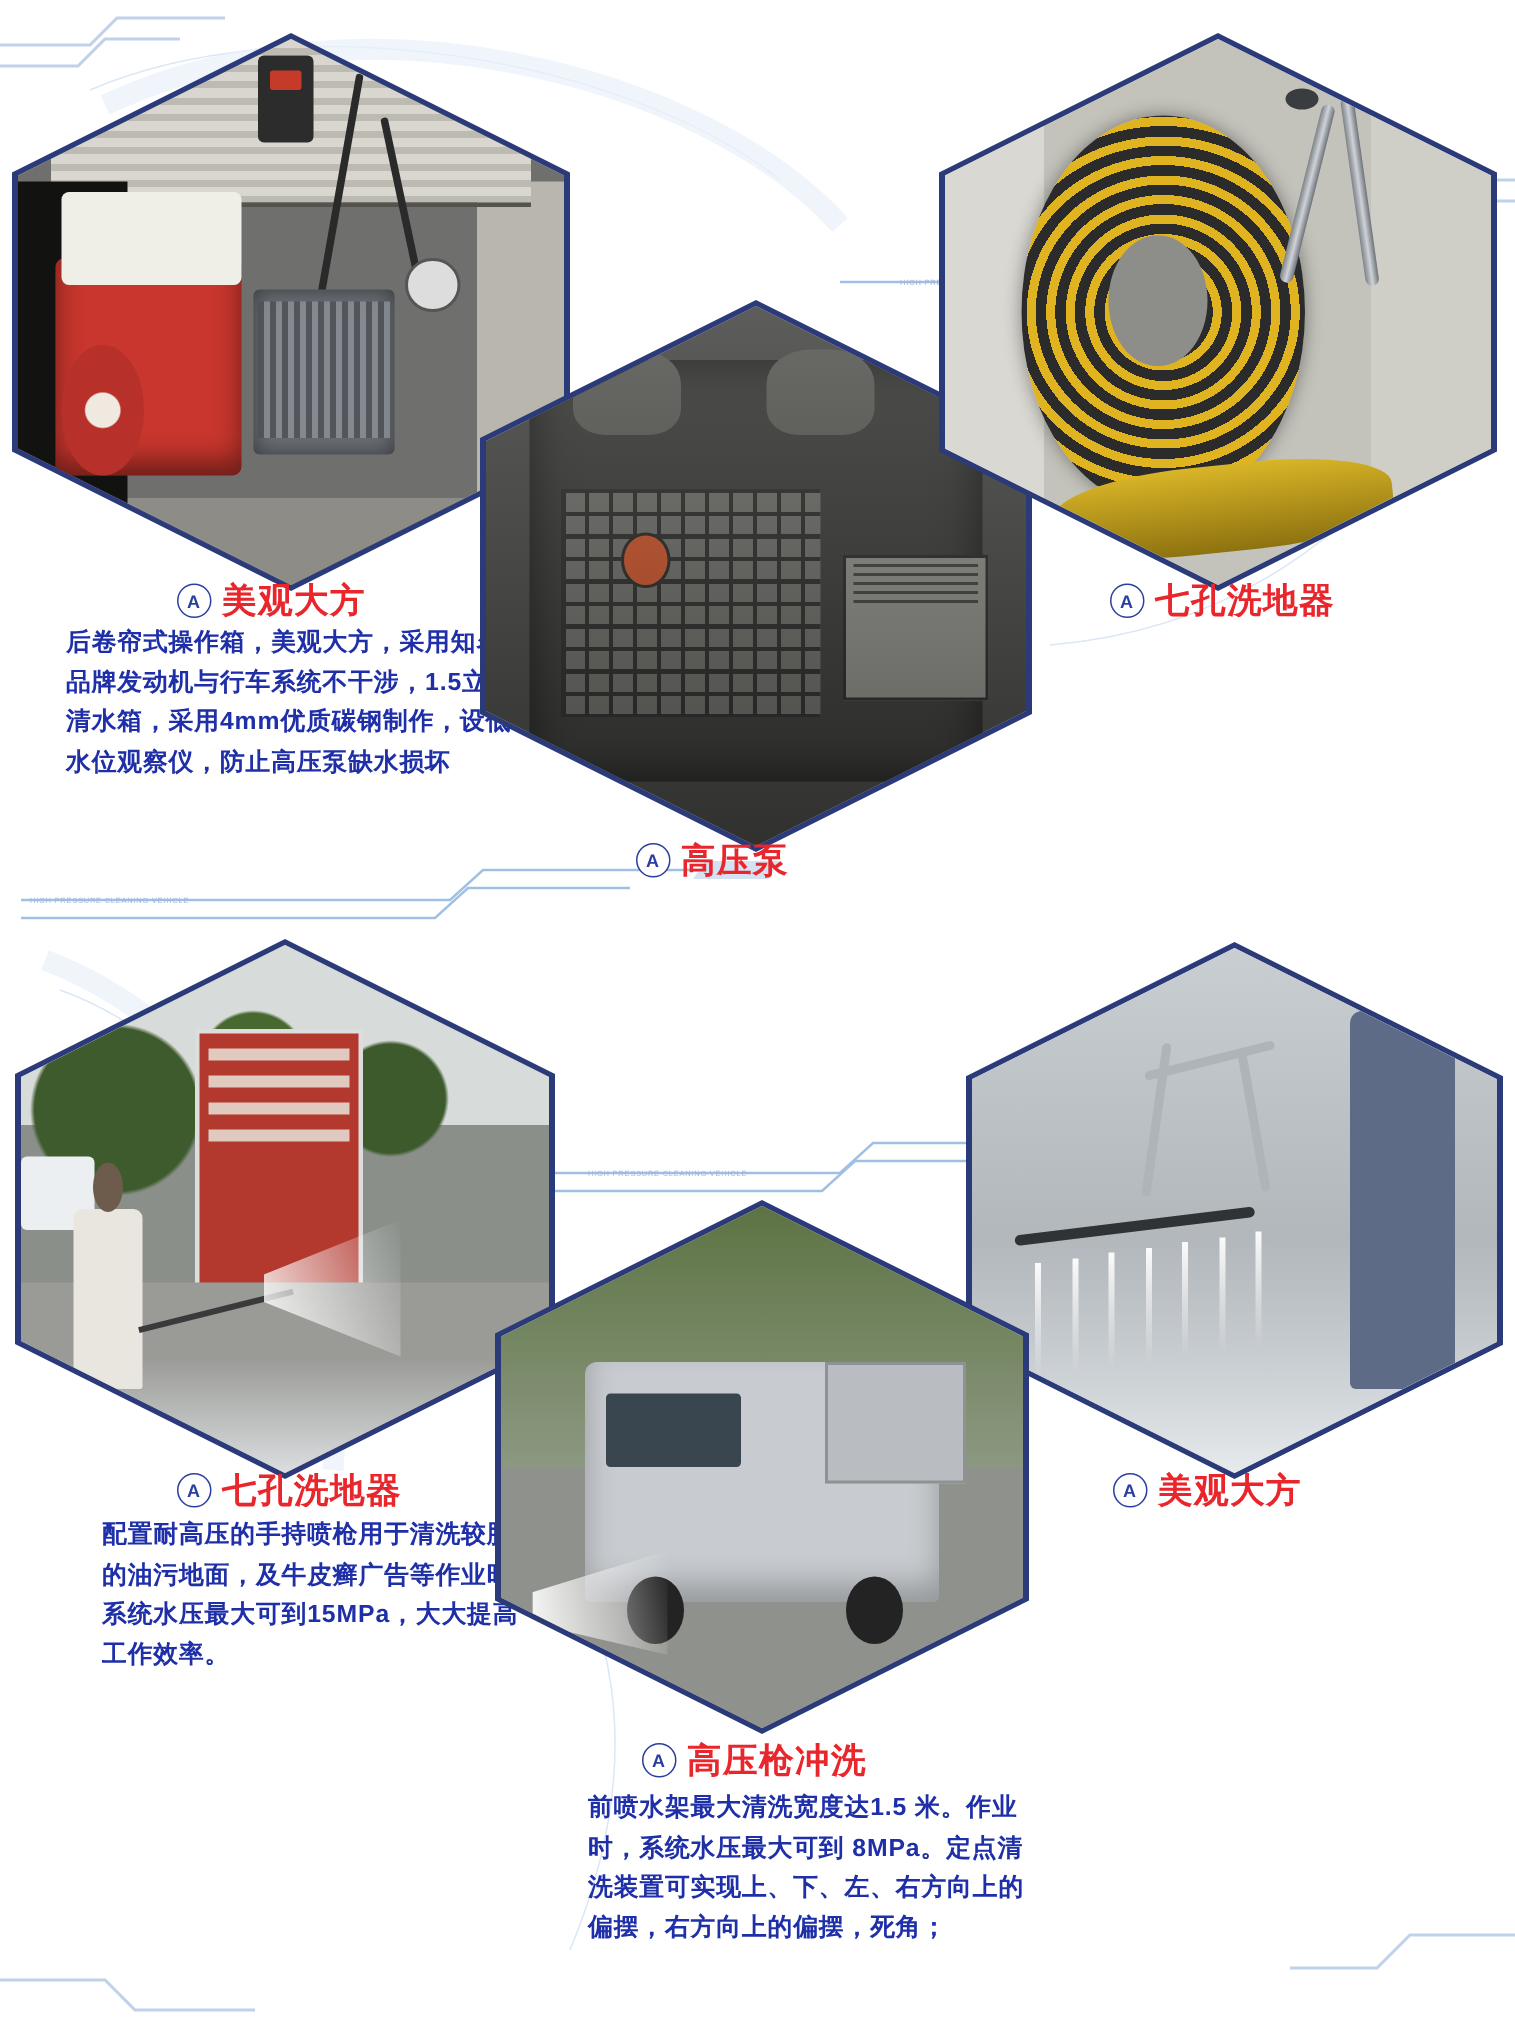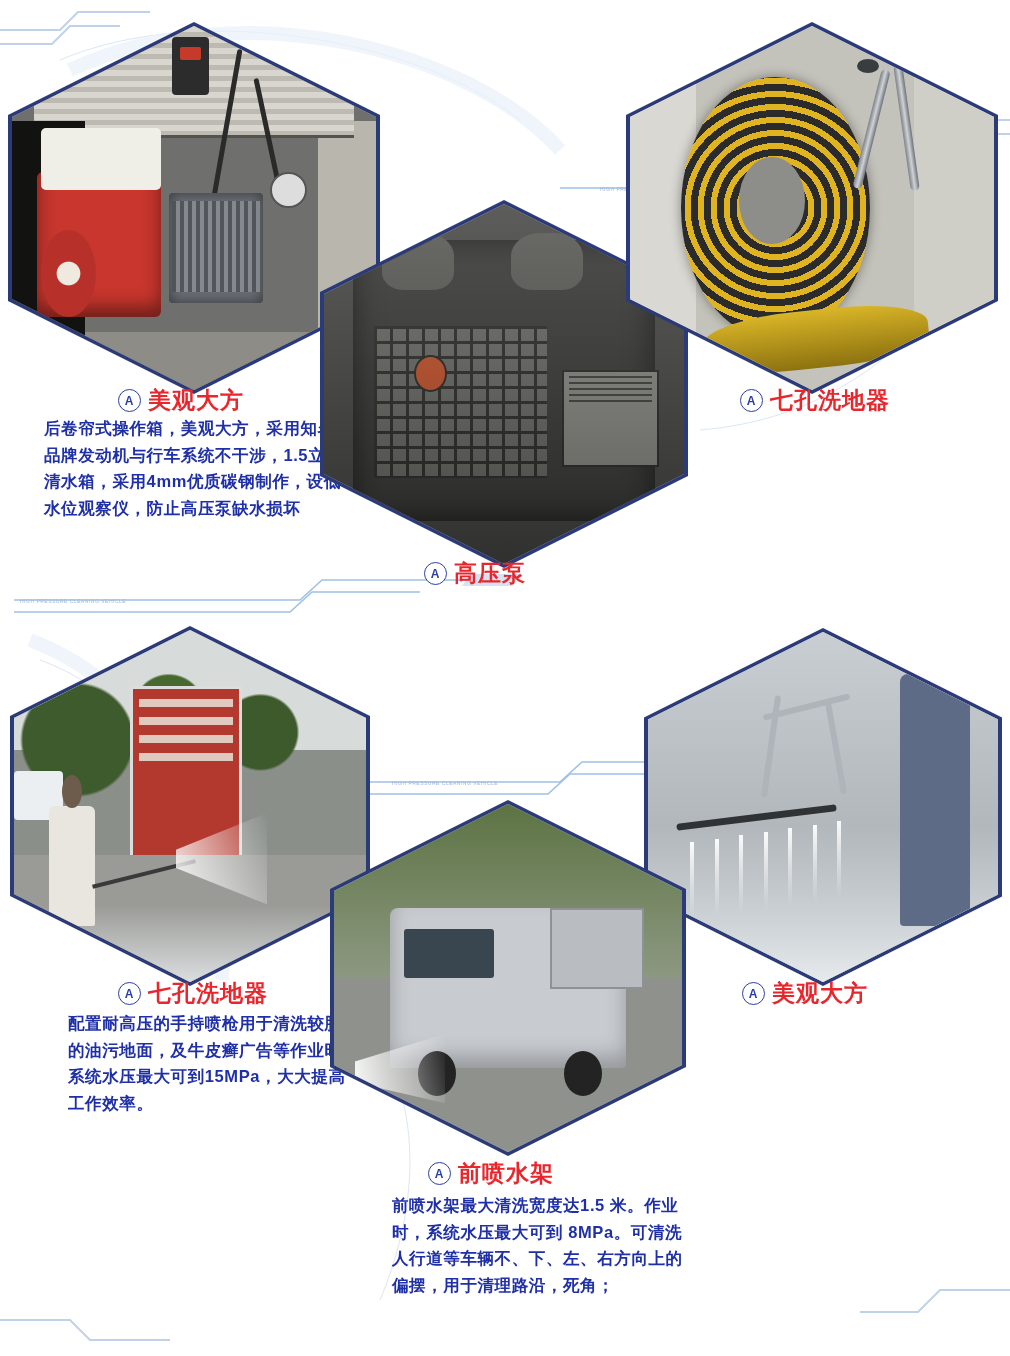--- a/index.html
+++ b/index.html
@@ -356,17 +356,17 @@
             <div class="bed"></div>
         <div class="tire t1"></div>
             <div class="tire t2"></div>
         <div class="sprayfan"></div>
       </div>
     </div>
       </div>
   </div>
   <div class="cap-title" style="left:428px;top:1158px">
     <span class="badge">A</span>
-    <span>前喷水架</span>
-  </div>
-  <div class="cap-body" style="left:392px;top:1192px;width:292px">前喷水架最大清洗宽度达1.5 米。作业时，系统水压最大可到 8MPa。可清洗人行道等车辆不、下、左、右方向上的偏摆，用于清理路沿，死角；</div>
+    <span>高压枪冲洗</span>
+  </div>
+  <div class="cap-body" style="left:392px;top:1192px;width:292px">前喷水架最大清洗宽度达1.5 米。作业时，系统水压最大可到 8MPa。定点清洗装置可实现上、下、左、右方向上的偏摆，右方向上的偏摆，死角；</div>
 
 </div>
 
 </body></html>

